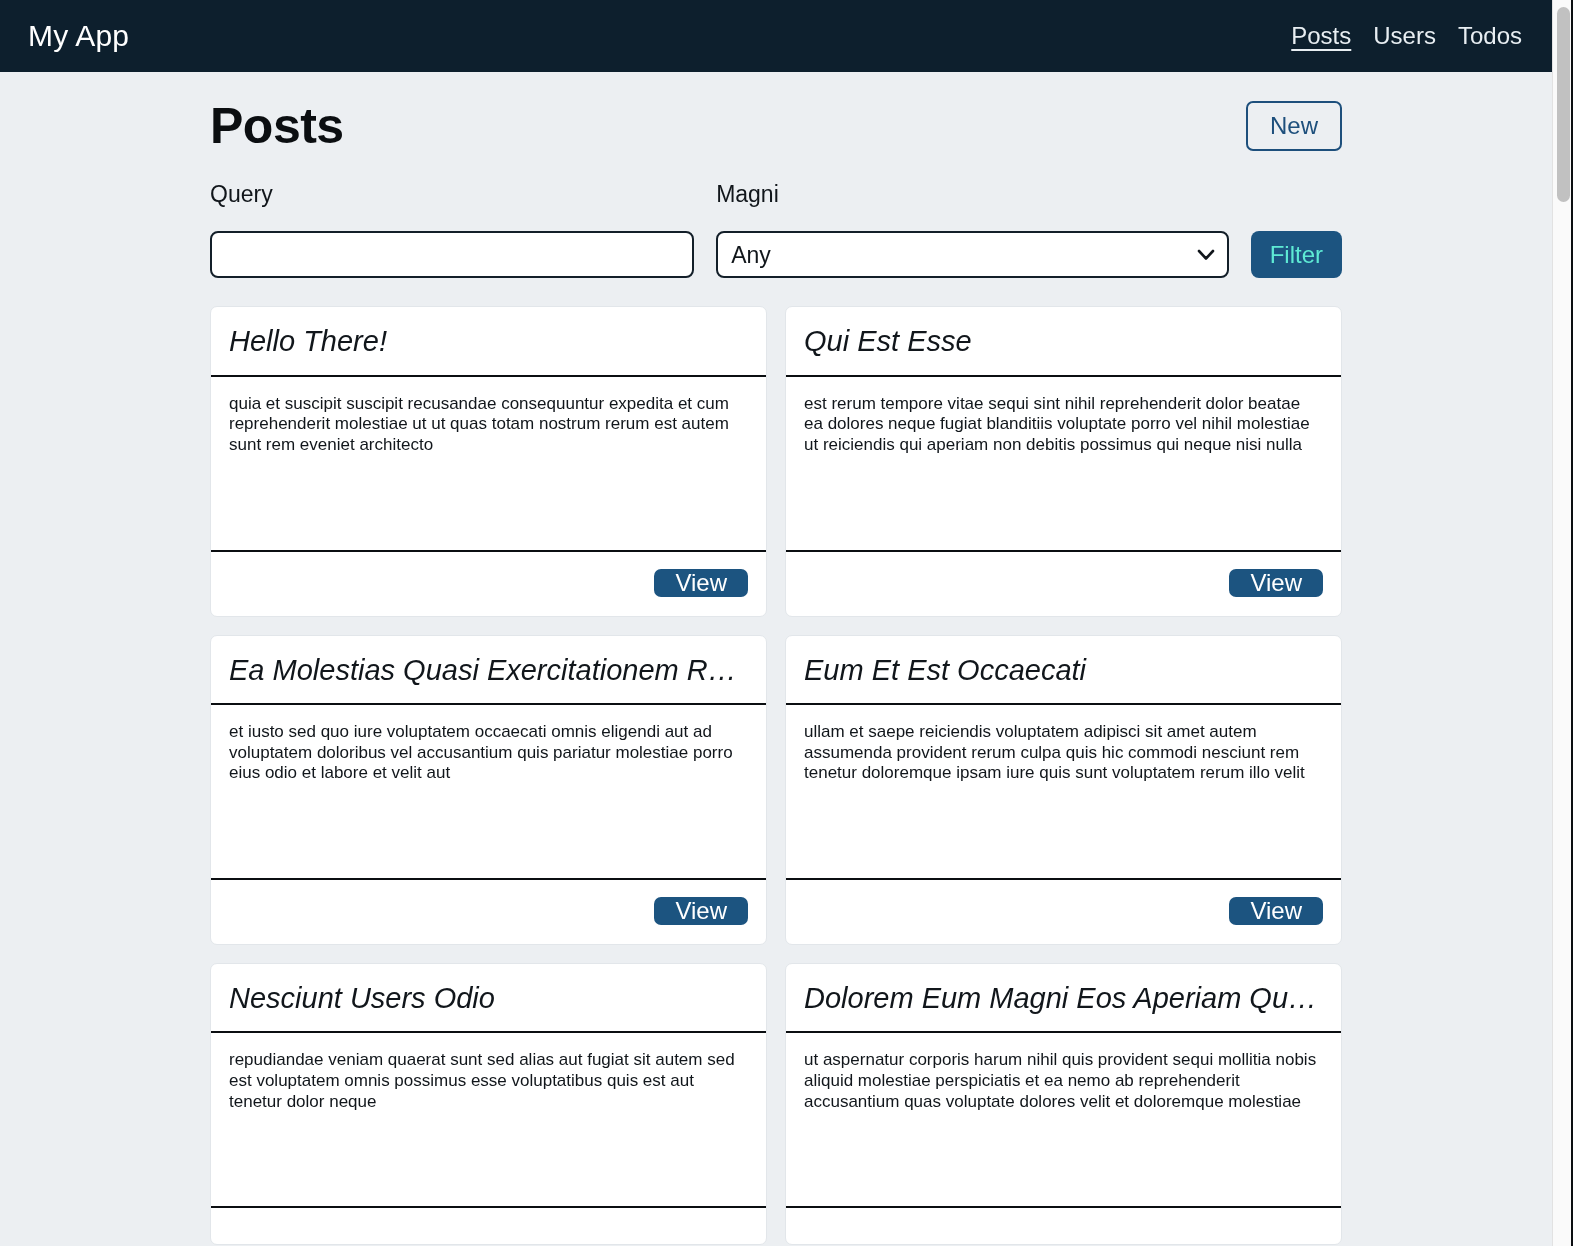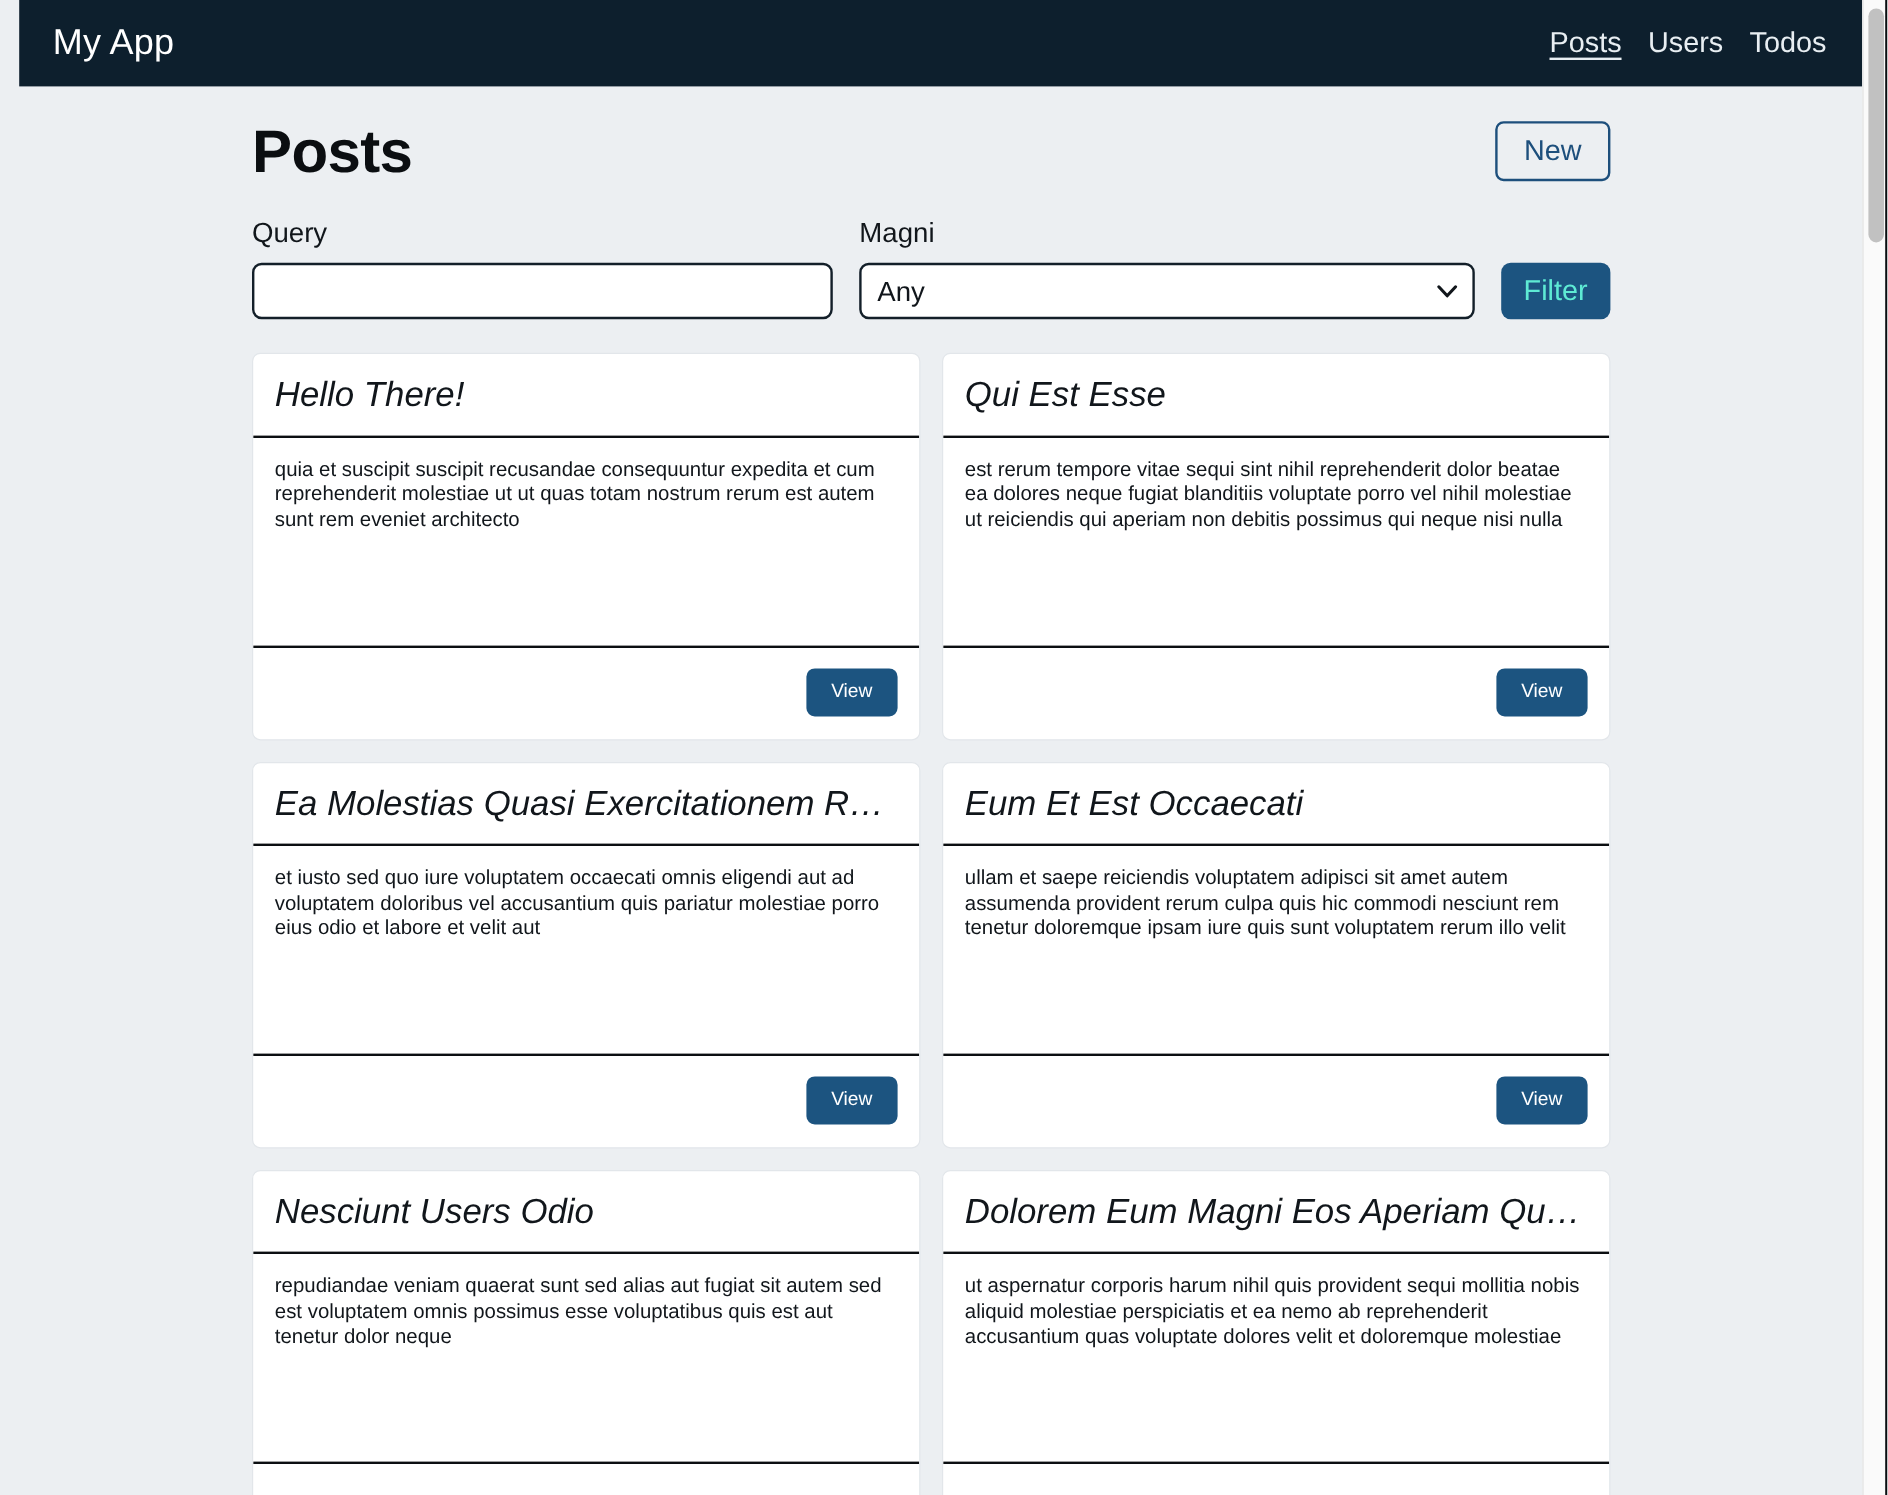--- a/index.html
+++ b/index.html
@@ -32,21 +32,20 @@
   }
 
   
   .navbar {
     height: 72px;
     background: #0d1f2d;
     display: flex;
     align-items: center;
     justify-content: space-between;
     padding: 0 30px 0 28px;
-    margin-left: 16px;
   }
   .brand {
     color: #ffffff;
     font-size: 30px;
     font-weight: 400;
     letter-spacing: 0.2px;
     white-space: nowrap;
   }
   .navlinks {
     display: flex;
@@ -103,21 +102,21 @@
     align-items: flex-end;
     gap: 22px;
     margin-top: 22px;
   }
   .field { display: flex; flex-direction: column; }
   .field.query { width: 494px; }
   .field.author { width: 523px; }
   .field-label {
     font-size: 23px;
     color: #11161b;
-    margin-bottom: 12px;
+    margin-bottom: 24px;
     line-height: 1.1;
   }
   .text-input, .select-input {
     height: 47px;
     border: 2px solid #131f29;
     border-radius: 8px;
     background: #ffffff;
     font-size: 23px;
     font-family: "Liberation Sans", sans-serif;
     color: #11161b;
@@ -199,23 +198,23 @@
   .card-footer {
     padding: 17px 18px 19px 18px;
     display: flex;
     justify-content: flex-end;
   }
   .btn-view {
     background: #1c5480;
     color: #ffffff;
     border: none;
     border-radius: 7px;
-    font-size: 16px;
-    font-family: "Liberation Sans", sans-serif;
-    padding: 12px 21px;
+    font-size: 24px;
+    font-family: "Liberation Sans", sans-serif;
+    padding: 2px 21px;
     cursor: pointer;
     line-height: 1;
   }
 
   
   .scrollbar {
     position: absolute;
     top: 0;
     right: 0;
     width: 21px;

